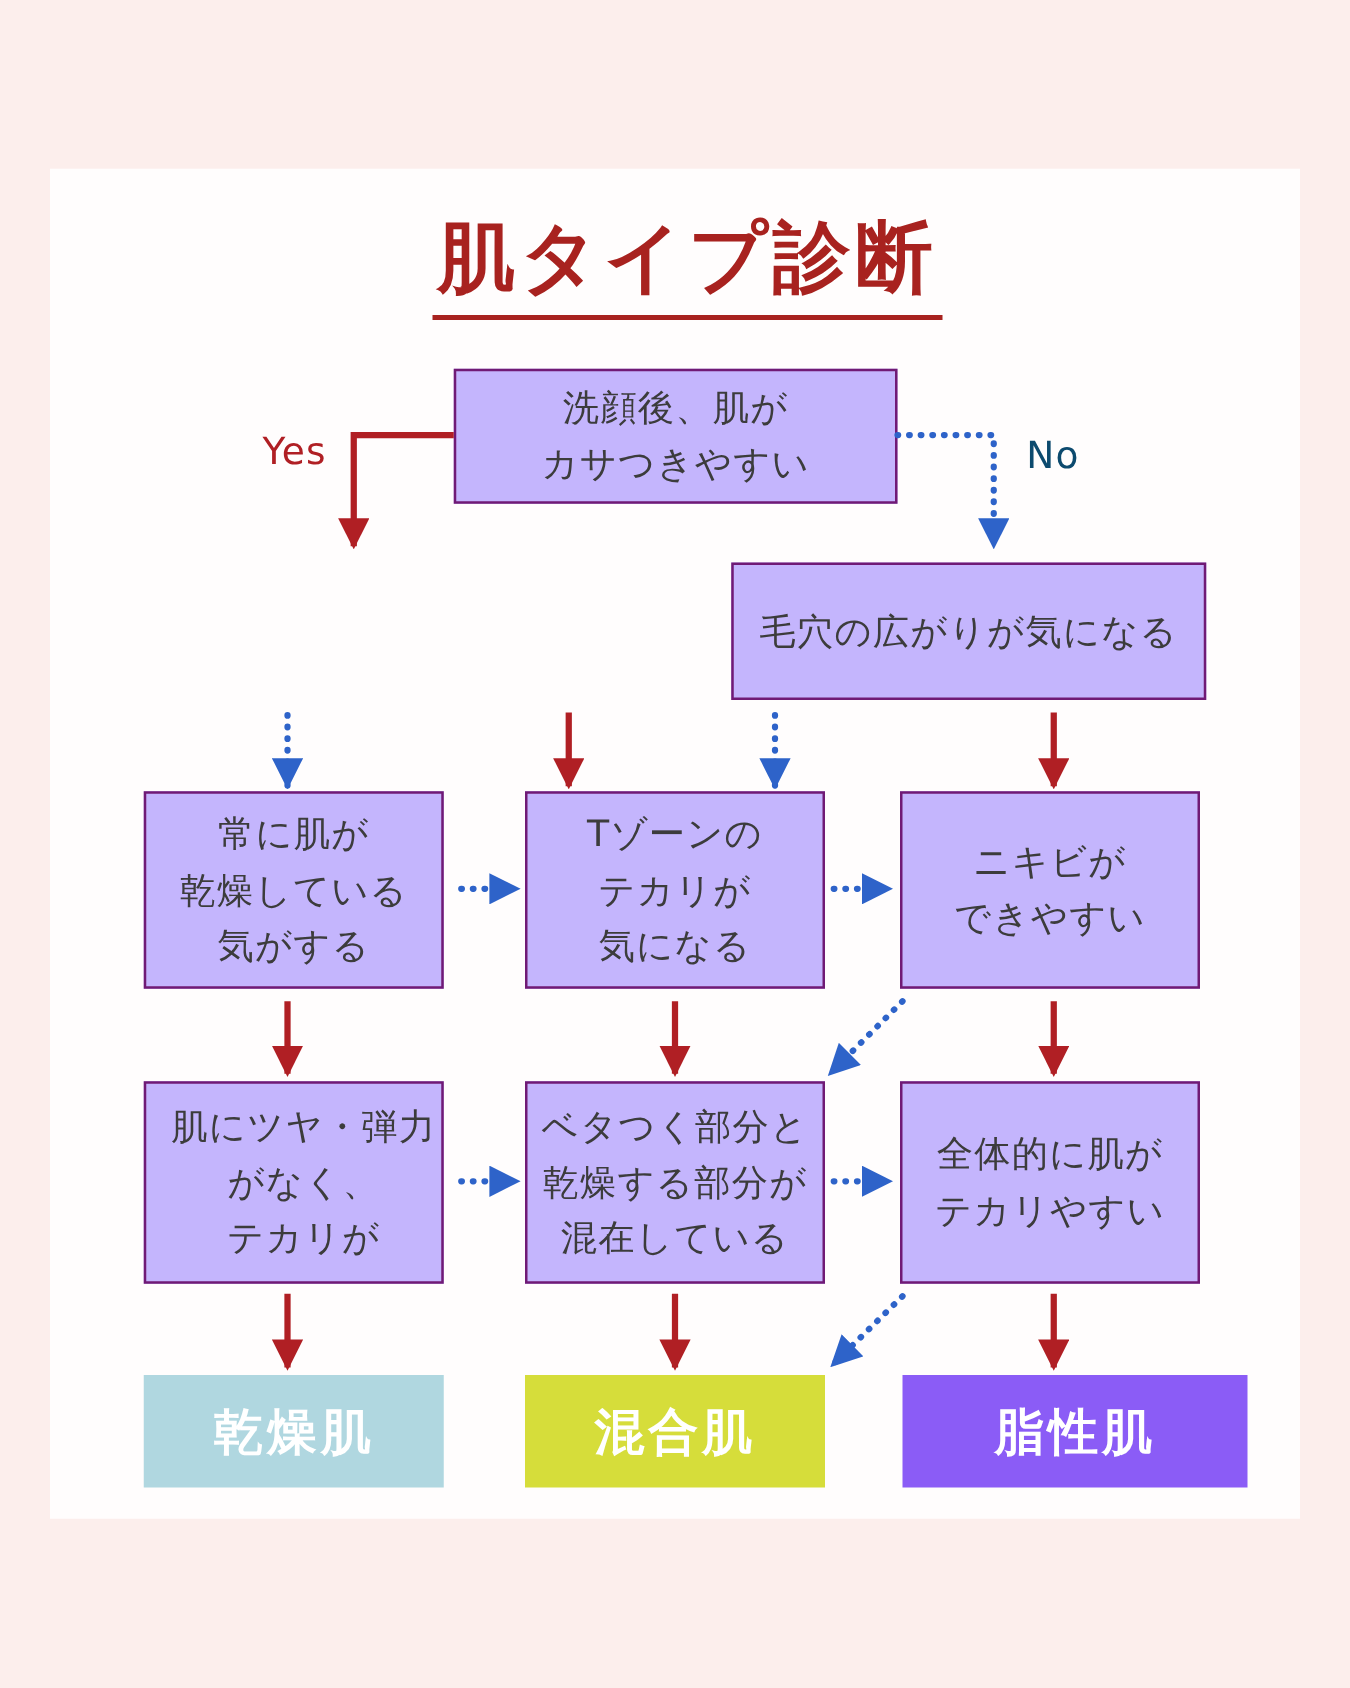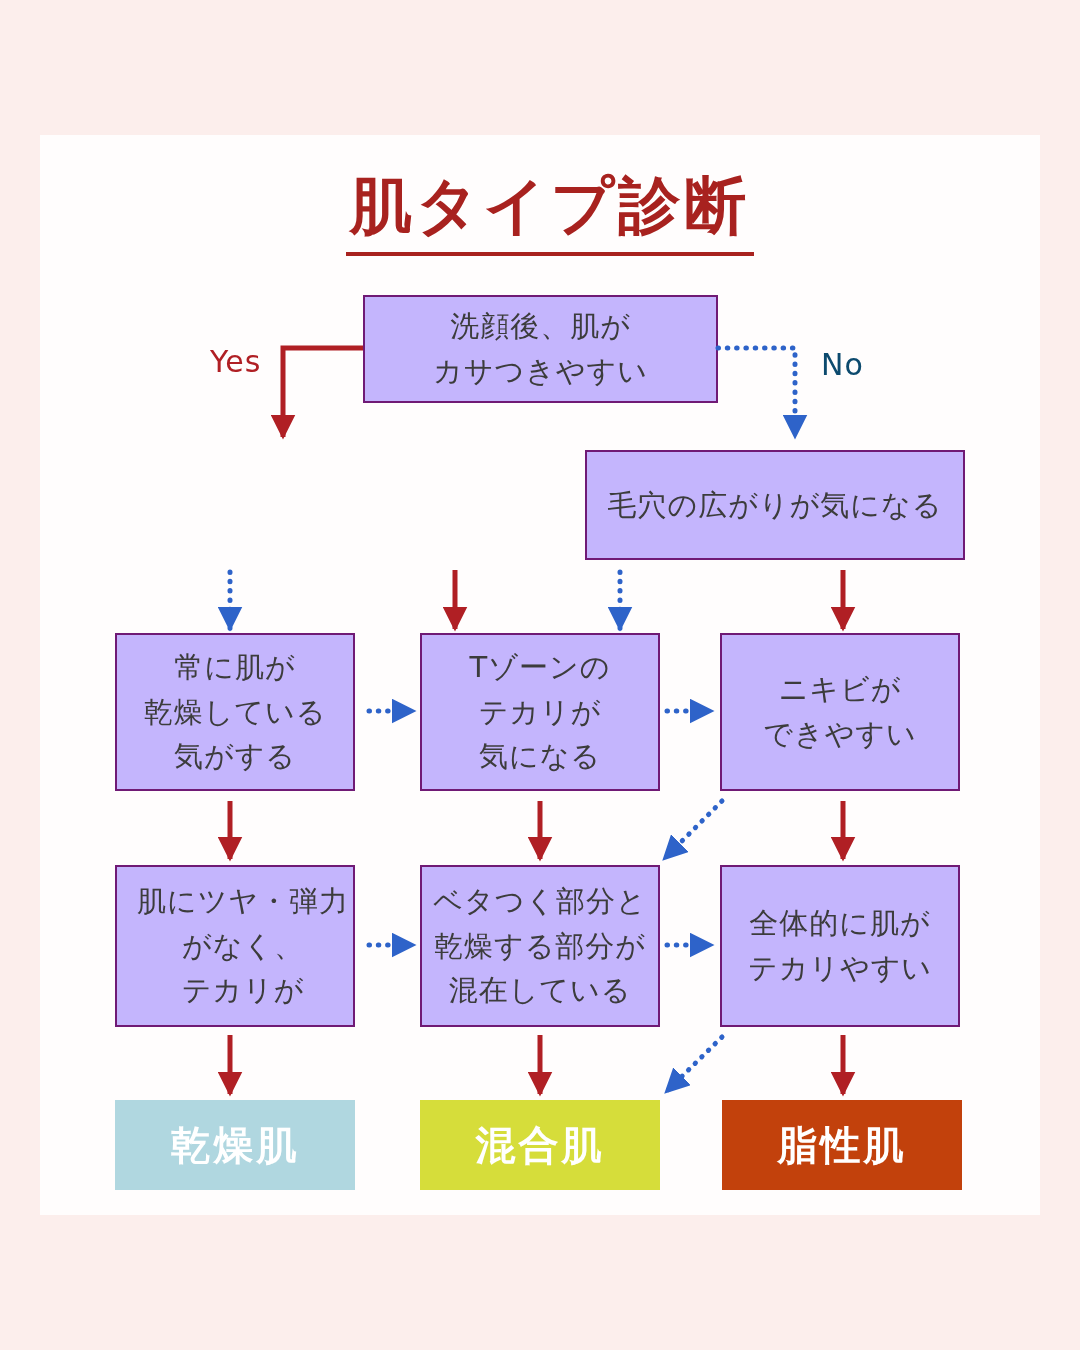--- a/index.html
+++ b/index.html
@@ -39,21 +39,21 @@
   #q2a{left:115px;top:450px;width:375px;height:110px;}
   #q2b{left:585px;top:450px;width:380px;height:110px;}
   #q3a{left:115px;top:633px;width:240px;height:158px;}
   #q3b{left:420px;top:633px;width:240px;height:158px;}
   #q3c{left:720px;top:633px;width:240px;height:158px;}
   #q4a{left:115px;top:865px;width:240px;height:162px;padding-left:16px;}
   #q4b{left:420px;top:865px;width:240px;height:162px;}
   #q4c{left:720px;top:865px;width:240px;height:162px;}
   #r1 {left:115px;top:1100px;width:240px;height:90px;background:#b0d7e0;}
   #r2 {left:420px;top:1100px;width:240px;height:90px;background:#d6dd3a;}
-  #r3 {left:722px;top:1100px;width:240px;height:90px;background:#c2410c;}
+  #r3 {left:722px;top:1100px;width:276px;height:90px;background:#8b5cf6;}
   .yesno{position:absolute;font-size:30px;letter-spacing:1px;}
   .yes-label{left:210px;top:344px;color:#b01f24;}
   .no-label{left:821px;top:347px;color:#0c4a6e;}
   svg.arrows{position:absolute;left:0;top:0;width:1080px;height:1350px;pointer-events:none;}
   .red-line{stroke:#b01f24;stroke-width:5;fill:none;}
   .blue-dots{stroke:#2e63c9;stroke-width:5;fill:none;stroke-linecap:round;stroke-dasharray:0.5 8.8;}
 </style>
 </head>
 <body>
 

